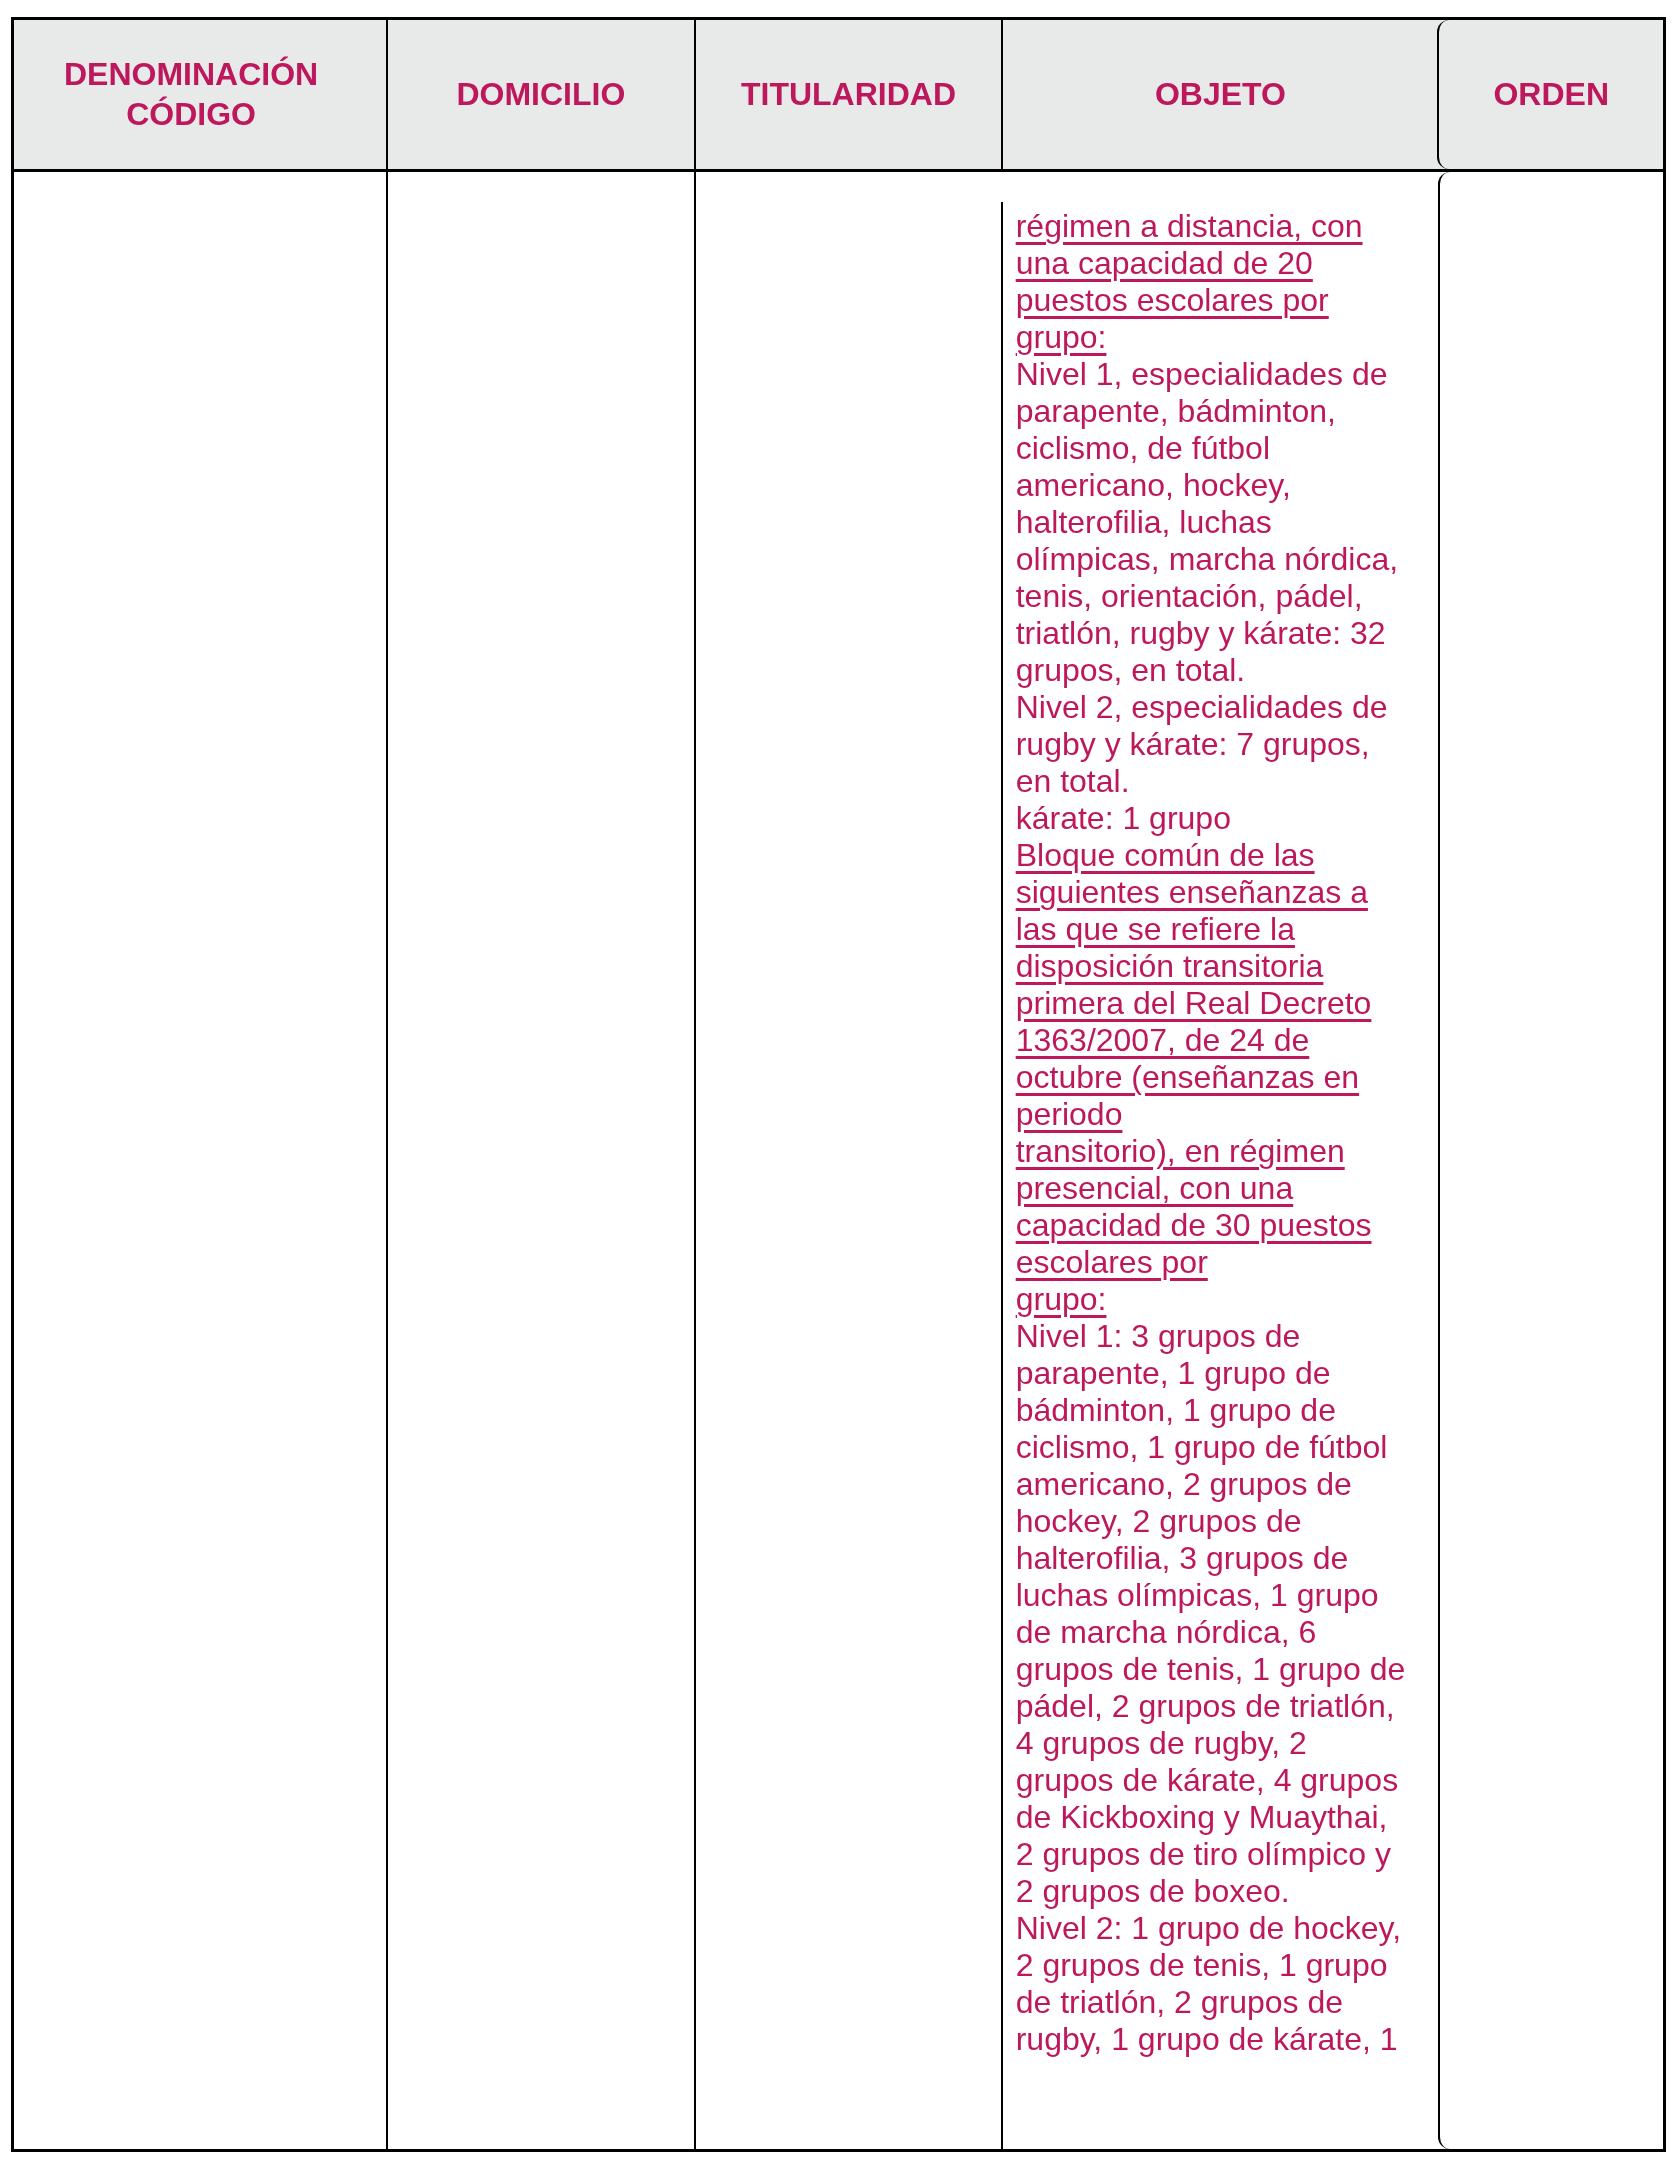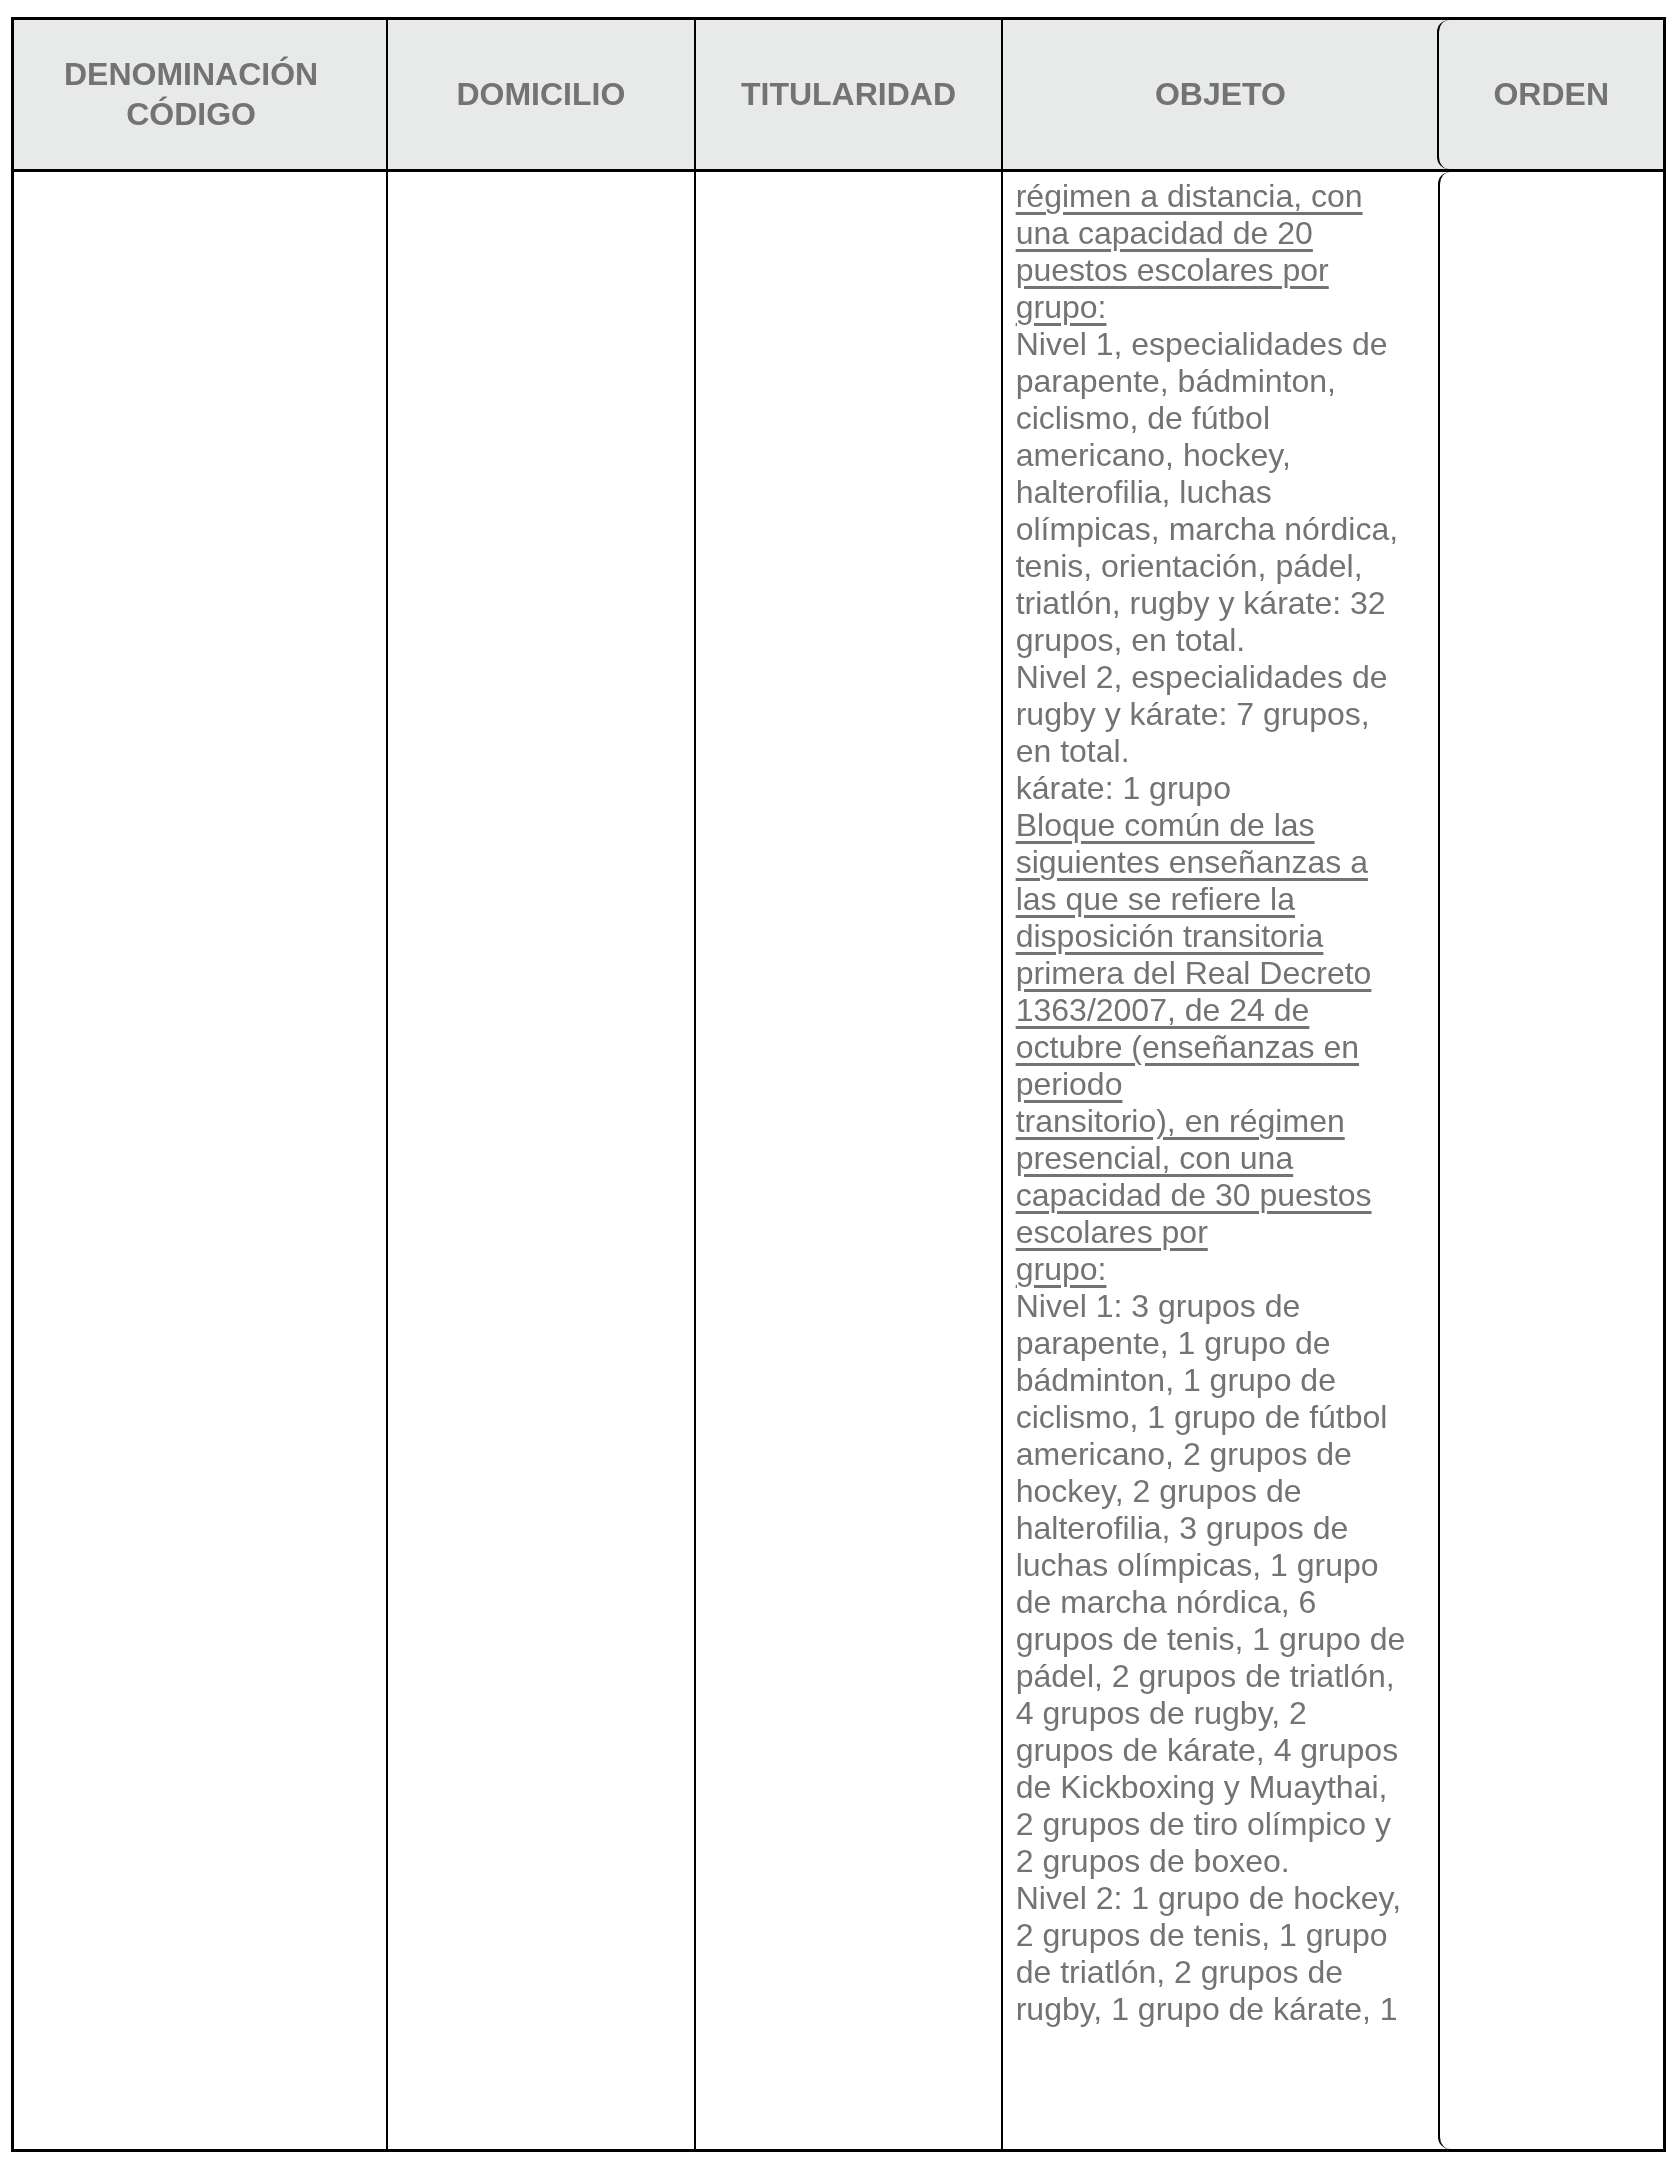--- a/index.html
+++ b/index.html
@@ -6,21 +6,21 @@
     margin: 0;
     padding: 0;
     background: #ffffff;
   }
   .page {
     position: relative;
     width: 1678px;
     height: 2183px;
     background: #ffffff;
     font-family: "Liberation Sans", sans-serif;
-    color: #737373;
+    color: #be185d;
   }
   .doc-table {
     position: absolute;
     left: 11px;
     top: 17px;
     width: 1655px;
     height: 2135px;
     box-sizing: border-box;
     border: 3.1px solid #000000;
     border-bottom-width: 3.9px;
@@ -60,20 +60,21 @@
     font-size: 32px;
     line-height: 1.22;
     white-space: pre-line;
   }
   .body-cell {
     font-size: 32px;
     line-height: 37px;
   }
   .objeto-cell {
     padding: 6.2px 6.2px 0 12.5px;
+    margin-top: 30px;
   }
   .line {
     white-space: nowrap;
   }
   .u {
     text-decoration: underline;
     text-decoration-thickness: 3.1px;
     text-underline-offset: 4.7px;
   }
 </style>

